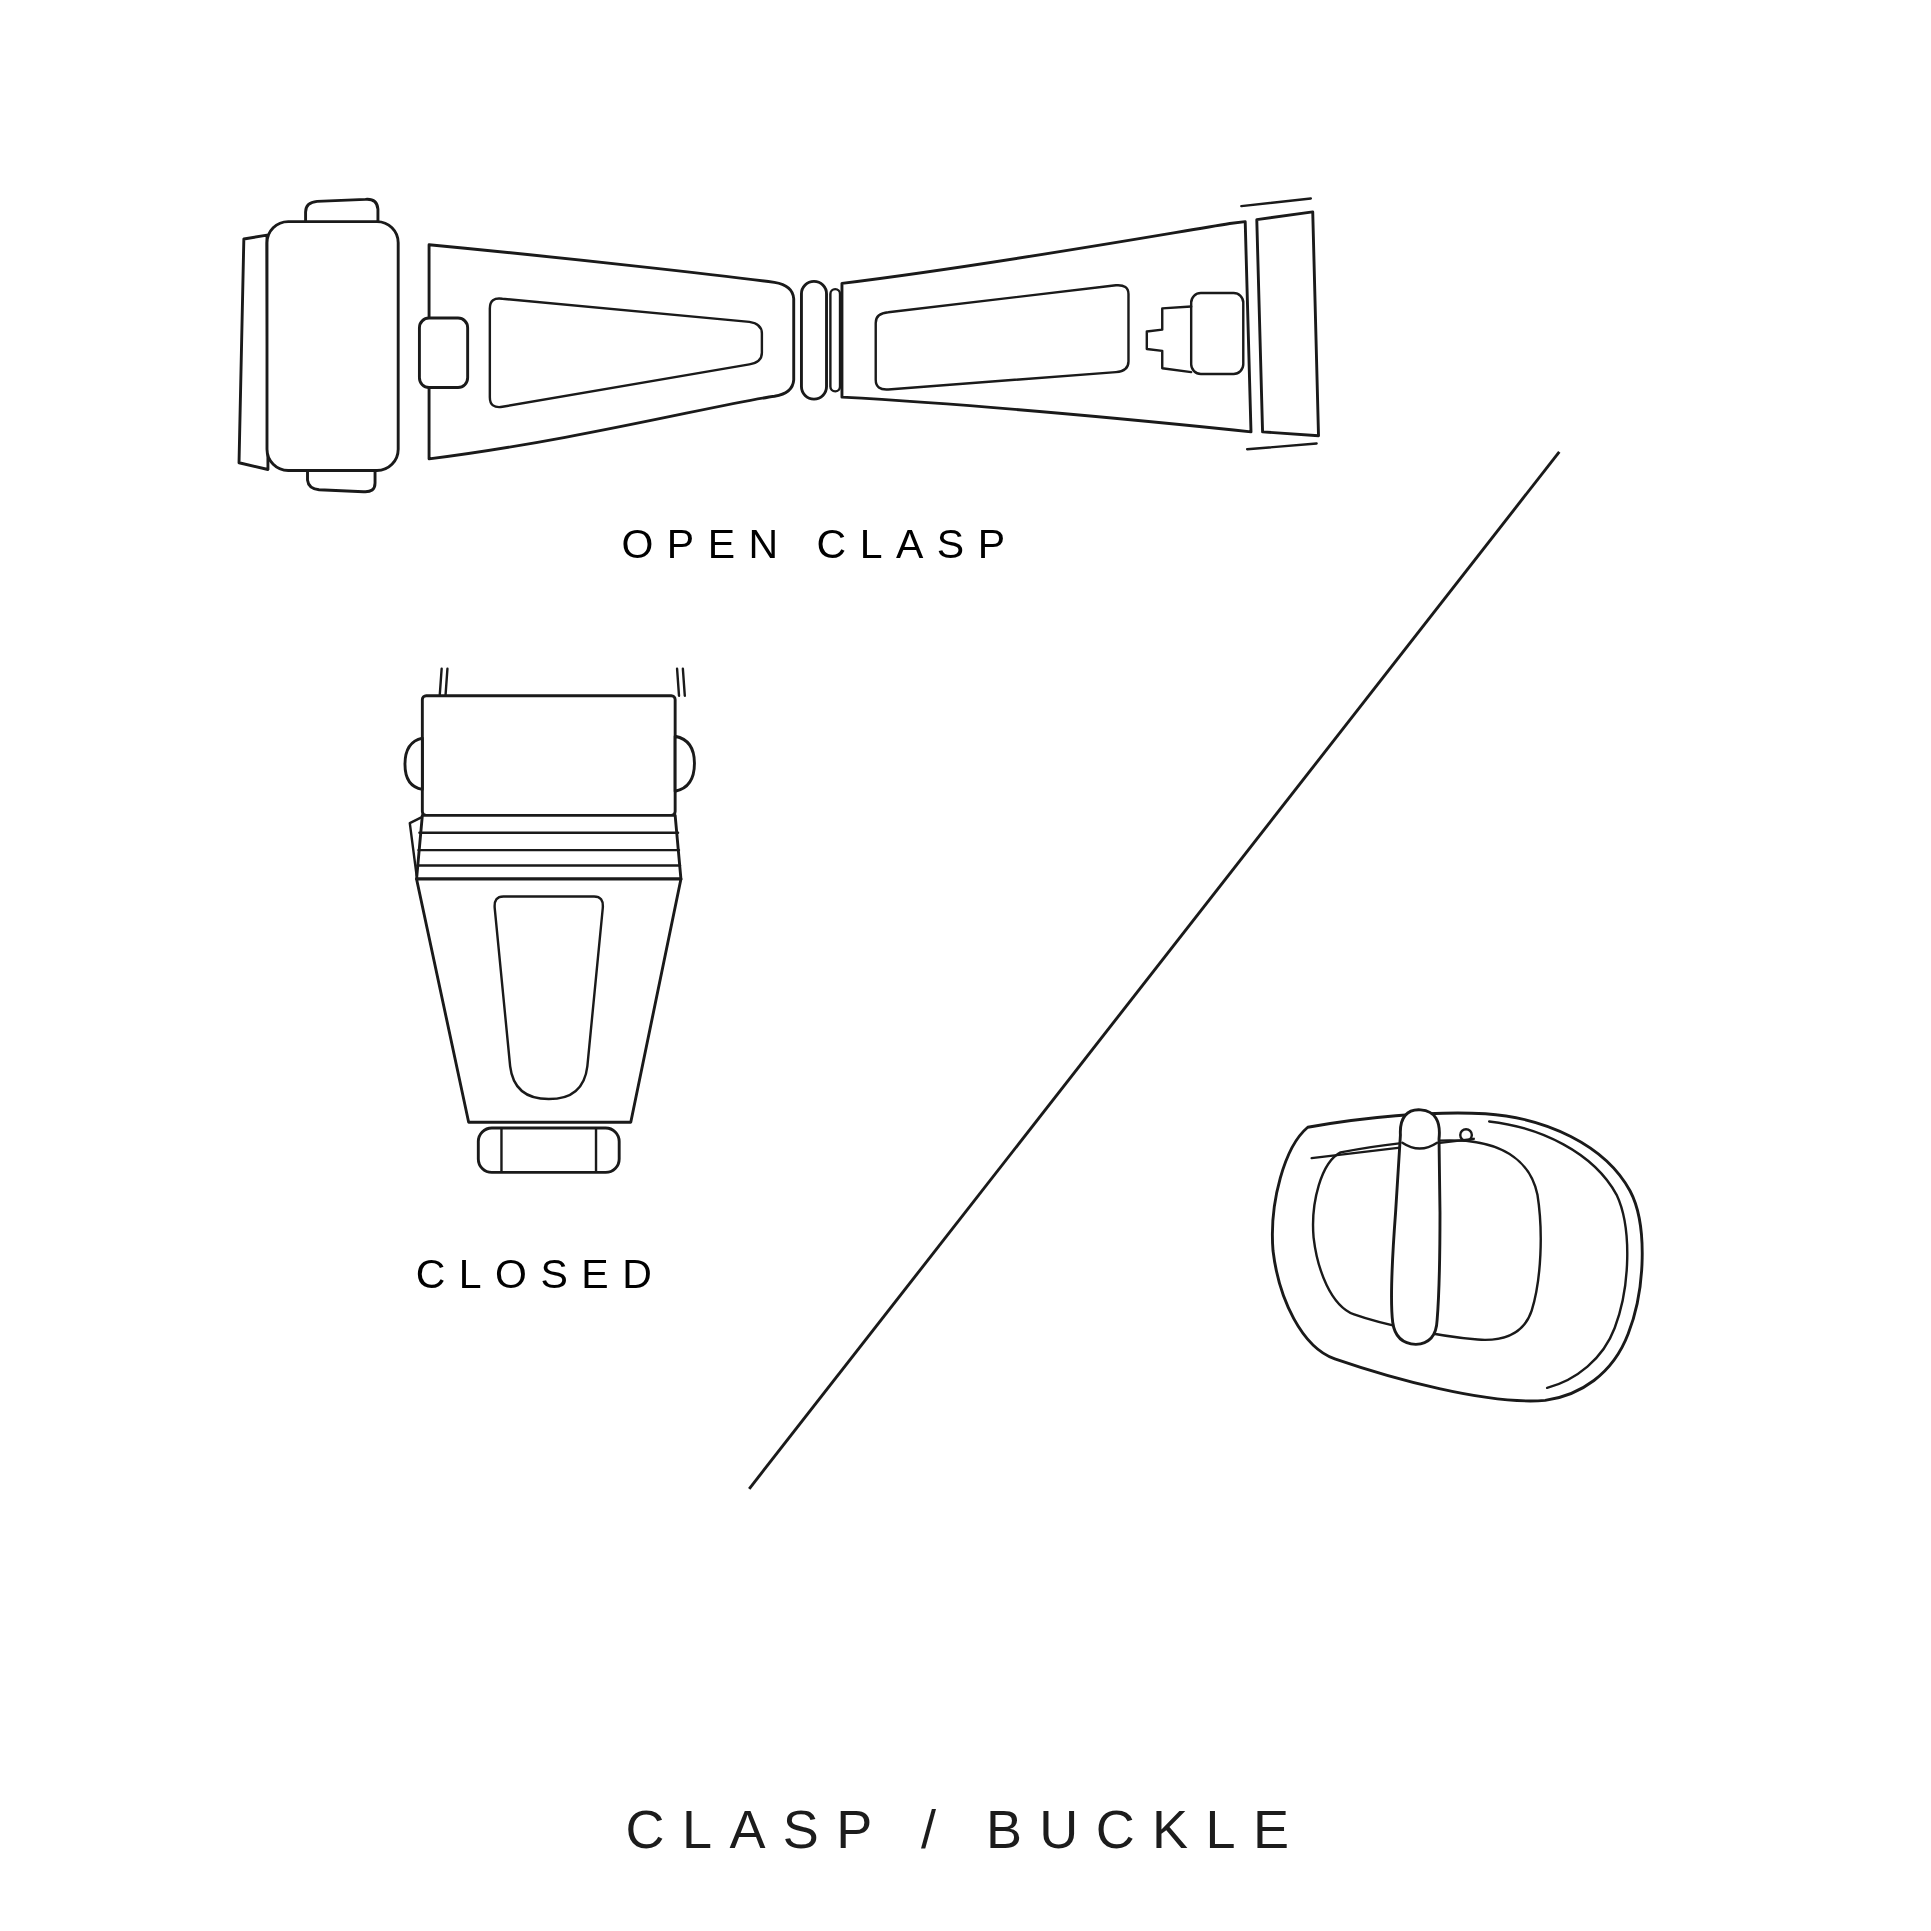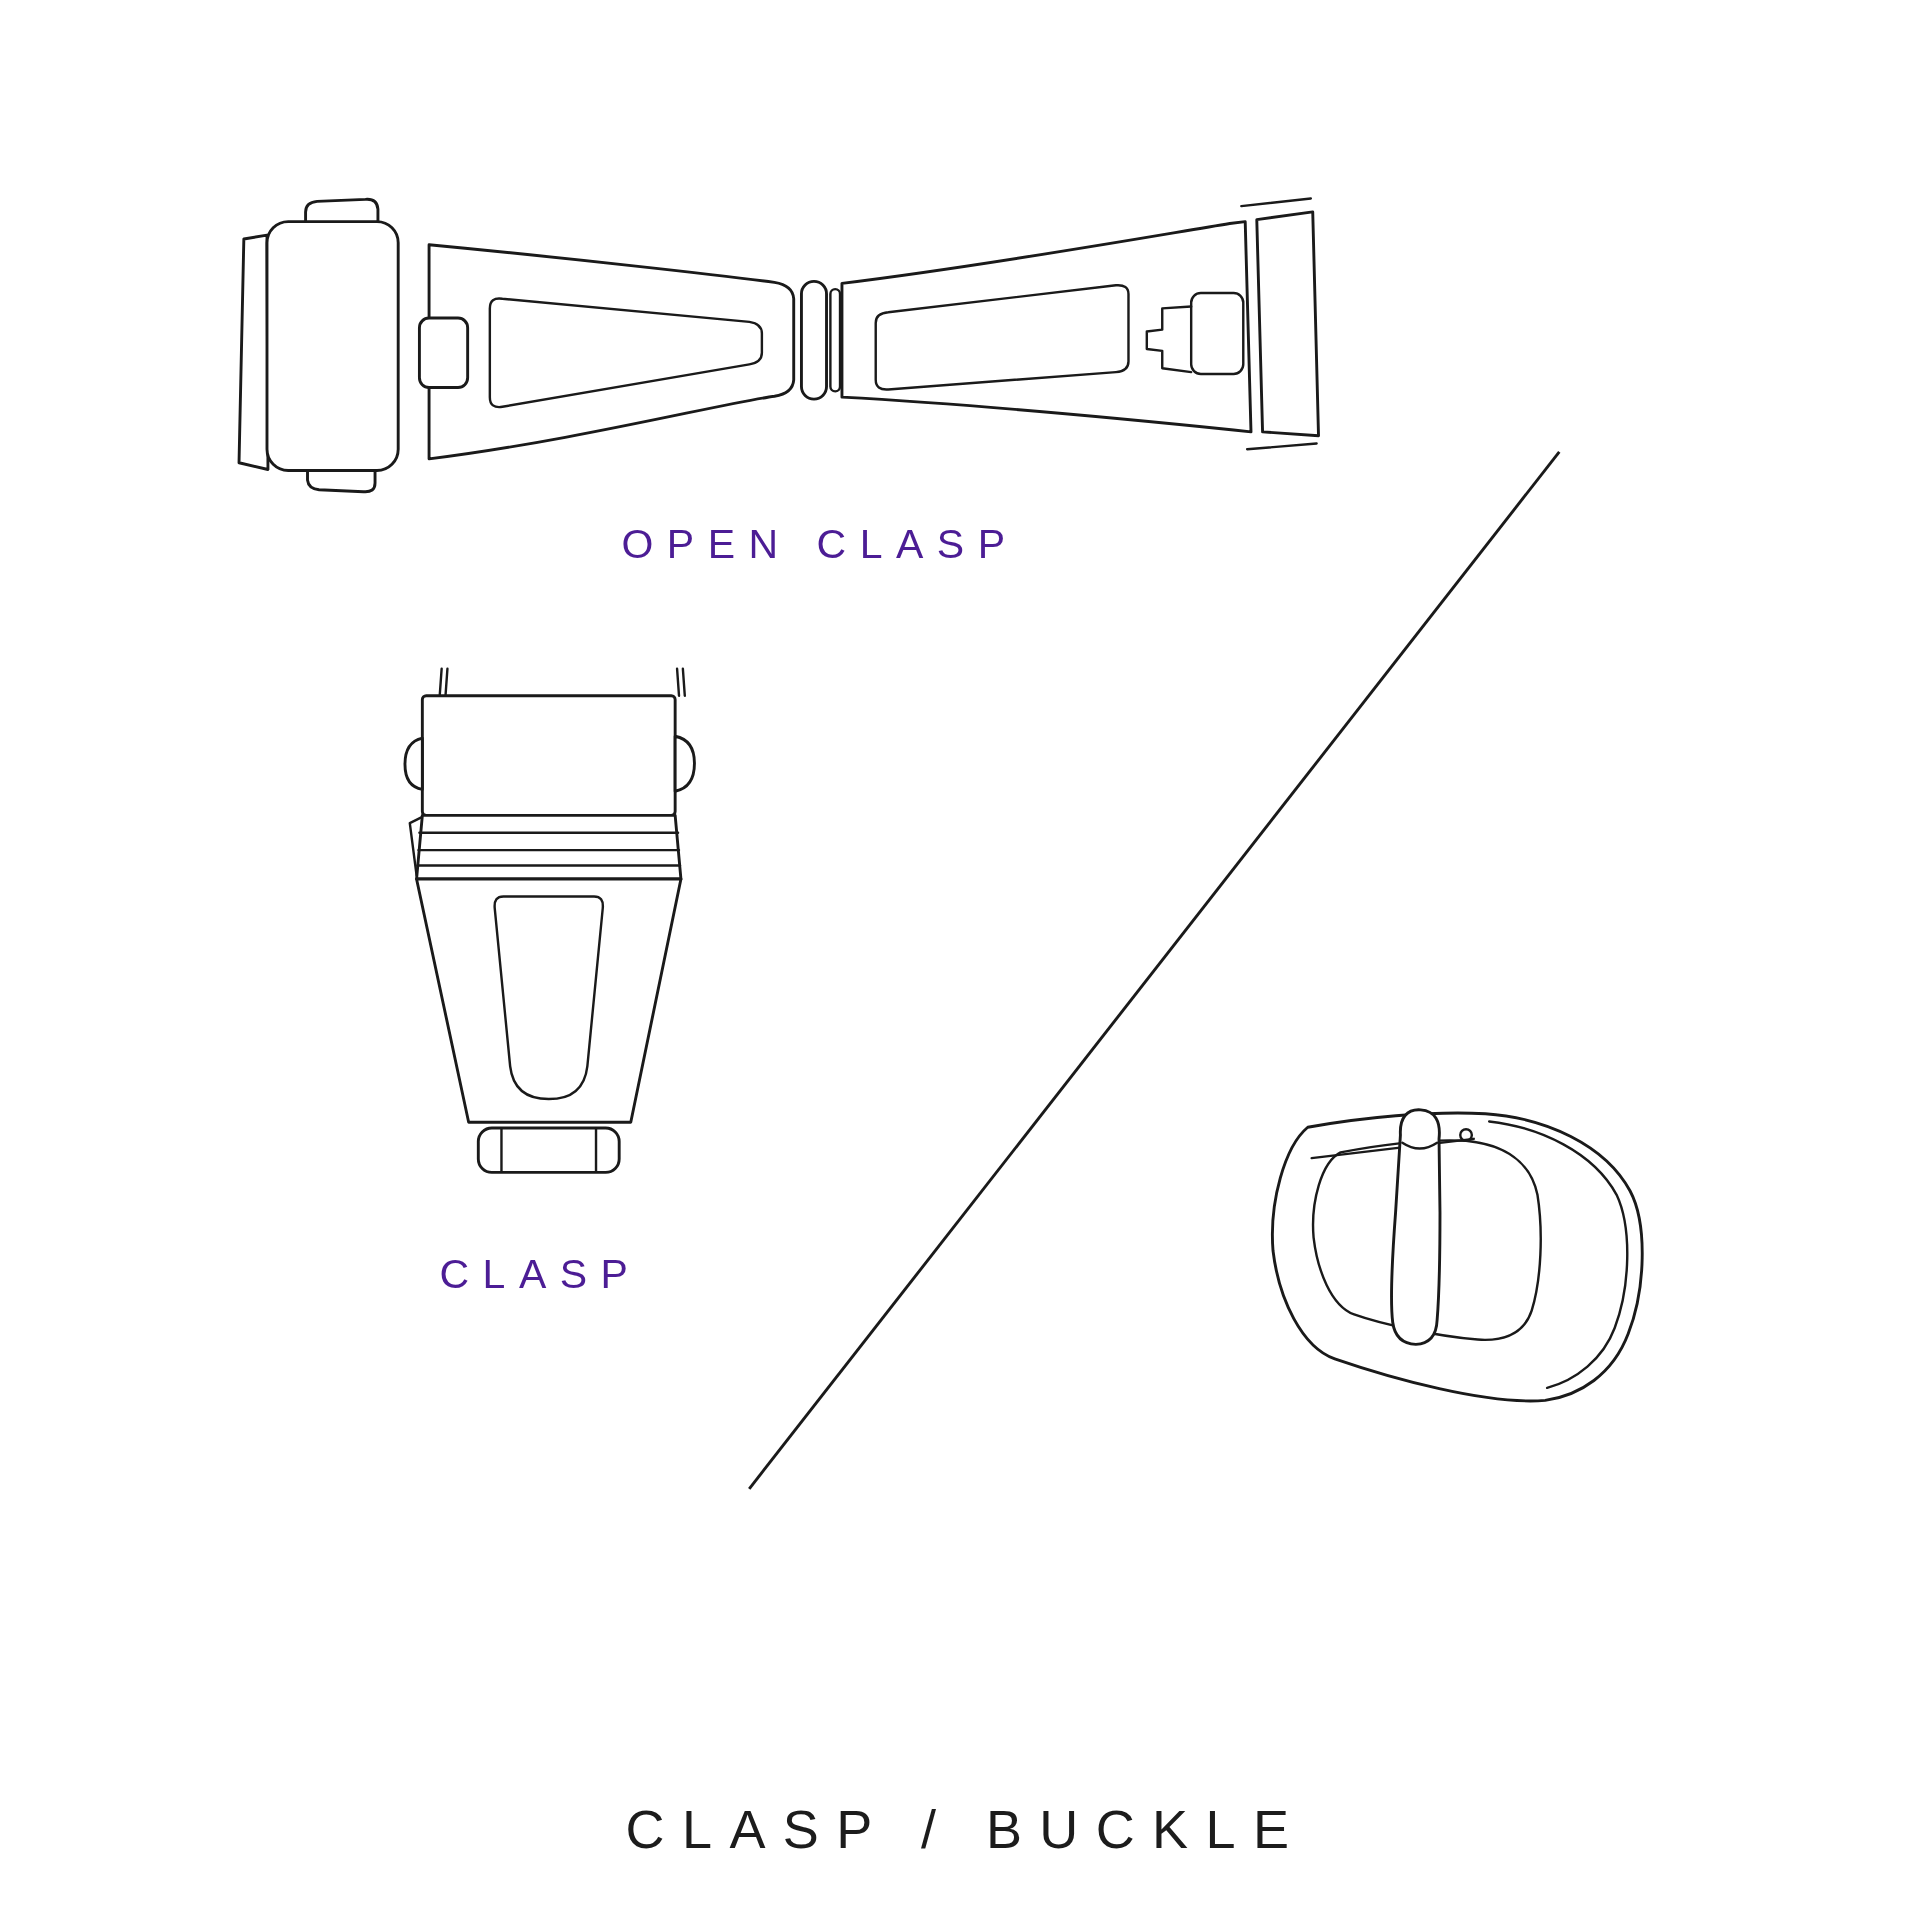--- a/index.html
+++ b/index.html
@@ -30,21 +30,21 @@
     stroke-linecap: round;
   }
   .illustration svg .fillw { fill: #ffffff; }
   .illustration svg .thin { stroke-width: 2.5; }
   .caption {
     position: absolute;
     text-align: center;
     font-size: 41px;
     letter-spacing: 13.5px;
     font-weight: 500;
-    color: #4c1d95;
+    color: #000000;
     white-space: nowrap;
   }
   .page-title {
     position: absolute;
     left: 290px;
     top: 1798px;
     width: 1352px;
     text-align: center;
     font-size: 54px;
     letter-spacing: 17.4px;
@@ -119,21 +119,21 @@
       <path class="thin" d="M 106,244 L 200,244 Q 210,244 209,256 L 193,420 Q 189,454 153,454 Q 117,454 113,420 L 97,256 Q 96,244 106,244 Z"></path>
     </g>
     <g>
       <rect class="fillw" x="80" y="484" width="146" height="46" rx="14"></rect>
       <path class="thin" d="M 104,485 L 104,529"></path>
       <path class="thin" d="M 202,485 L 202,529"></path>
     </g>
   </svg>
 </div>
 
-<div class="caption" style="left:251px; top:1251px; width:579px;">CLASP</div>
+<div class="caption" style="left:251px; top:1251px; width:579px;">CLOSED</div>
 
 <svg class="divider-svg" width="1931" height="1931" viewBox="0 0 2000 2000">
   <line x1="1615" y1="468" x2="776" y2="1542" stroke="#1a1a1a" stroke-width="3"></line>
 </svg>
 
 <div class="illustration" style="left:1246px; top:1106px; width:415px; height:333px;">
   <svg width="415" height="333" viewBox="0 0 430 345">
     <g>
       <path class="fillw" d="M 64,22 C 120,12 190,5 248,8 C 310,12 372,40 398,88 C 416,122 414,190 396,236 C 380,278 346,300 310,305 C 250,310 150,282 92,262 C 58,250 34,200 28,150 C 24,100 40,42 64,22 Z"></path>
       <path class="thin" d="M 98,48 C 140,40 190,34 228,36 C 268,40 295,58 302,92 C 308,130 306,180 296,212 C 288,236 268,244 240,242 C 195,238 140,226 112,216 C 88,207 74,170 70,136 C 67,100 78,58 98,48 Z"></path>

